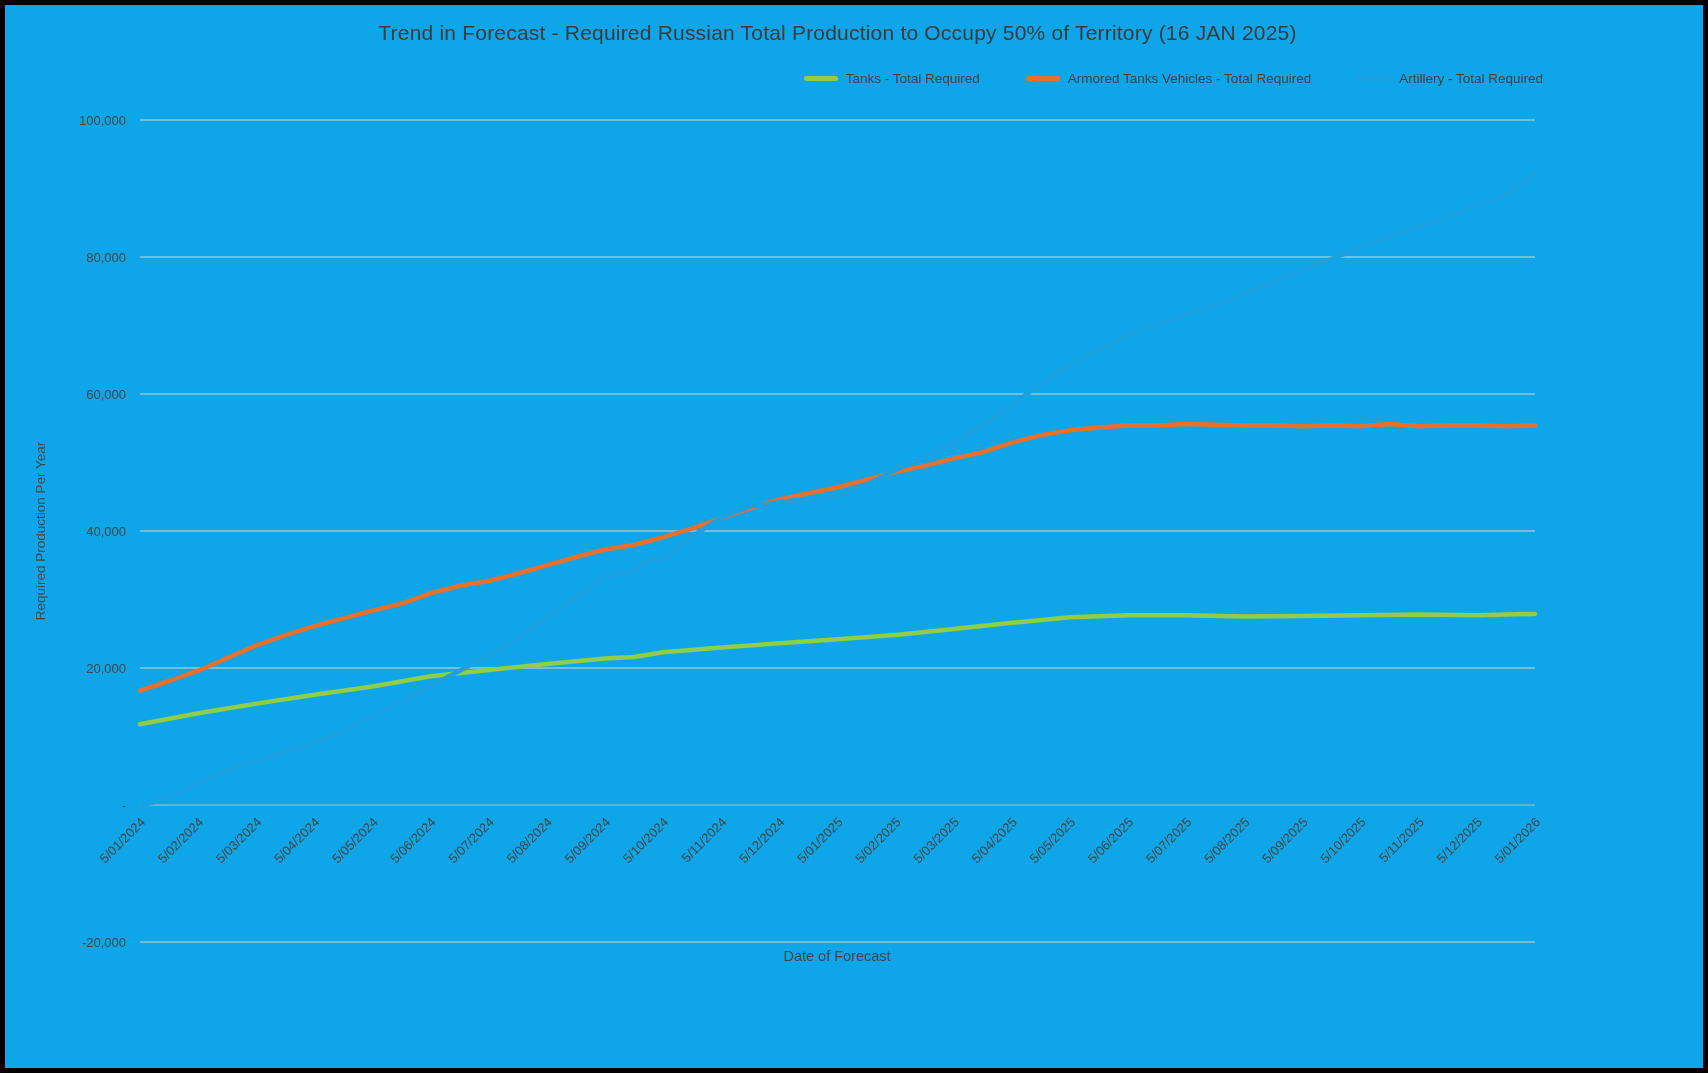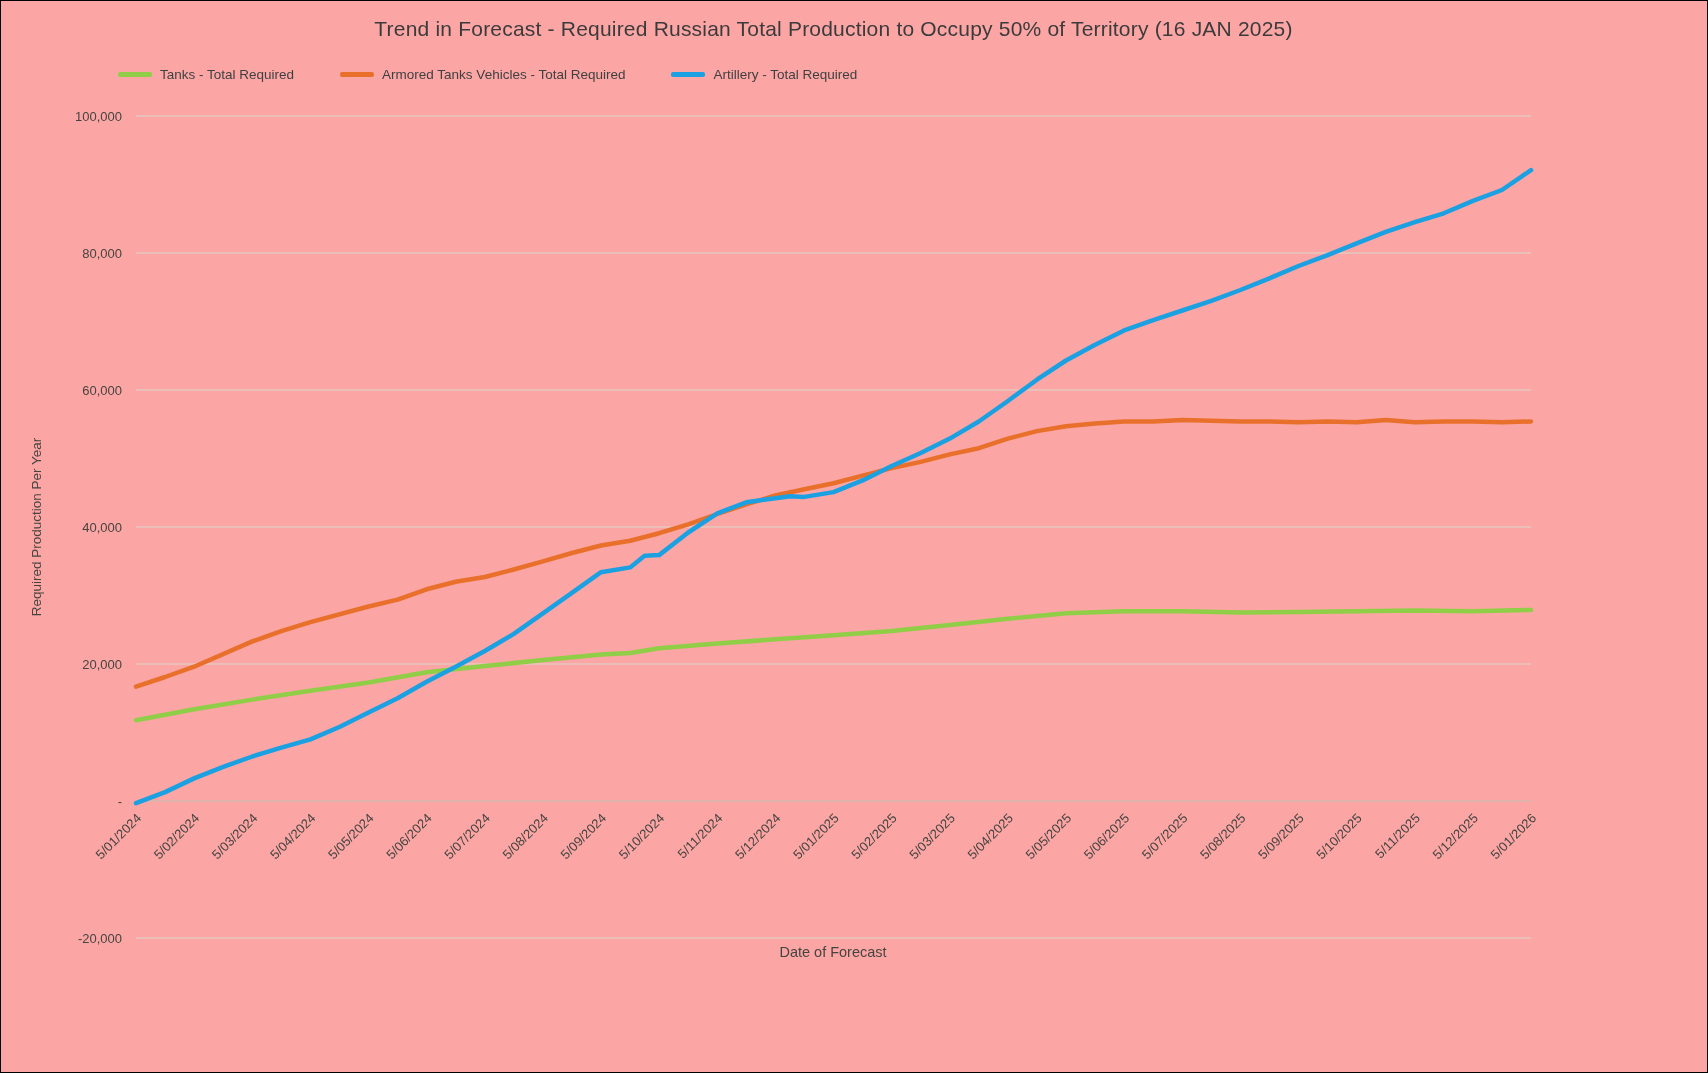--- a/index.html
+++ b/index.html
@@ -1,27 +1,27 @@
 <!DOCTYPE html>
 <html><head>
 <meta charset="utf-8">
 <style>
   html,body{margin:0;padding:0;background:#e9e9e9;font-family:"Liberation Sans",sans-serif;}
   .canvas{
     position:relative;width:1708px;height:1073px;
-    background:#fca5a5;border:1px solid #000000;box-sizing:border-box;
+    background:#0ea5e9;border:5px solid #000000;box-sizing:border-box;
     overflow:hidden;
   }
   .chart-title{
     position:absolute;top:16px;left:135px;width:1395px;
     text-align:center;font-size:21px;color:#3b3b3b;letter-spacing:.2px;
   }
   .legend{
-    position:absolute;top:66px;left:117px;width:1395px;
-    display:flex;justify-content:flex-start;align-items:center;gap:46px;
+    position:absolute;top:66px;left:143px;width:1395px;
+    display:flex;justify-content:flex-end;align-items:center;gap:46px;
   }
   .legend-item{display:flex;align-items:center;gap:8px;font-size:13.5px;color:#404040;}
   .legend-swatch{display:inline-block;width:34px;height:4.5px;border-radius:2px;}
   svg text{font-family:"Liberation Sans",sans-serif;}
 </style>
 </head>
 <body>
 
 <div class="canvas">
 

